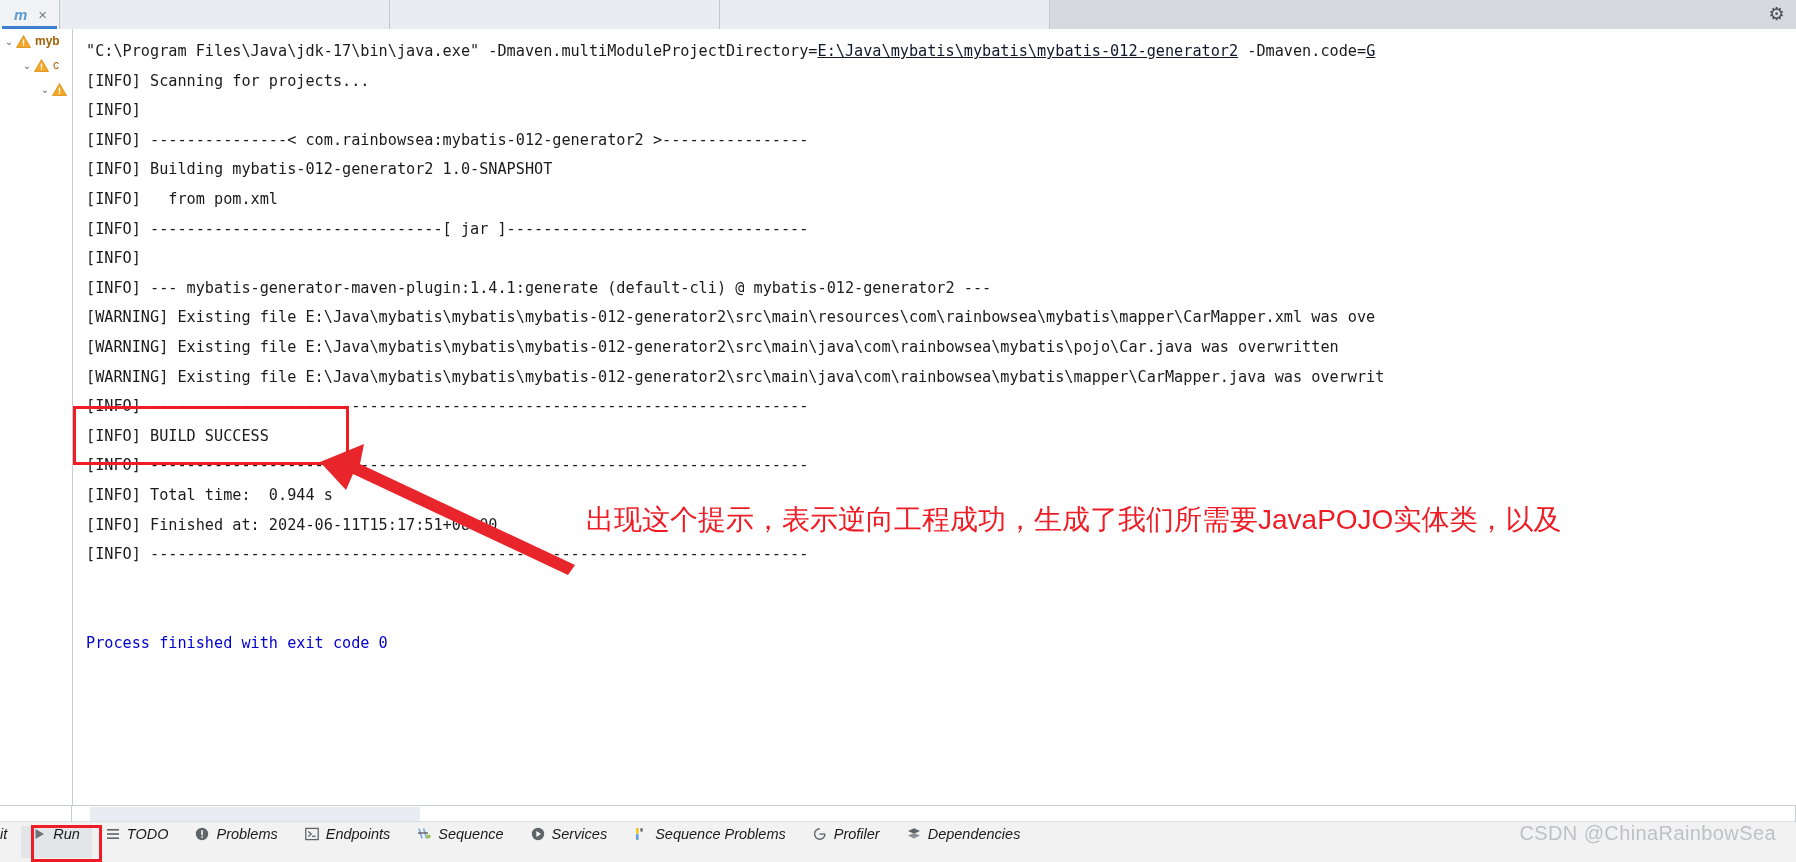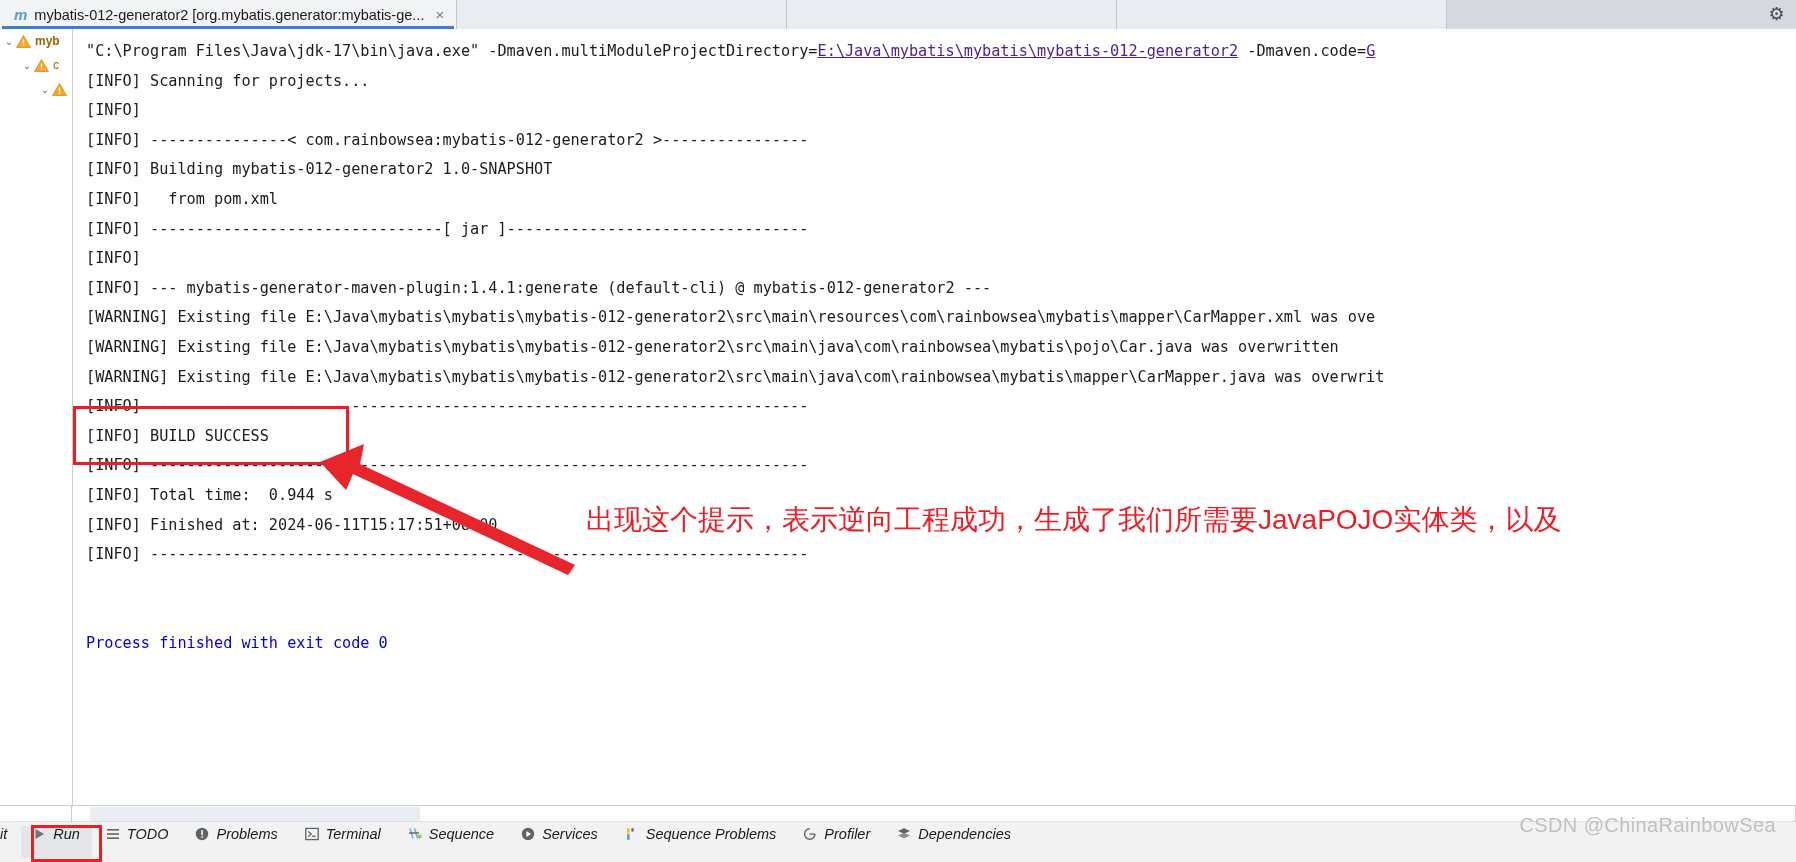--- a/index.html
+++ b/index.html
@@ -131,21 +131,21 @@
   .cline {
     font-family: "DejaVu Sans Mono", "Liberation Mono", monospace;
     font-size: 15.2px;
     line-height: 29.6px;
     white-space: pre;
     color: #1b1b1b;
     letter-spacing: 0px;
   }
   .cline.link-line { color: #1b1b1b; }
   .lnk {
-    color: #4c1d95;
+    color: #0f172a;
     text-decoration: underline;
   }
   .blue { color: #0000cf; }
   .cline.spacer { color: transparent; }
 
   
   .anno-box {
     position: absolute;
     left: 73px; top: 406px;
     width: 276px; height: 59px;
@@ -230,42 +230,41 @@
   }
   .ti-icon {
     display: inline-flex;
     align-items: center;
     justify-content: center;
     width: 16px; height: 16px;
     flex: 0 0 auto;
   }
   .watermark {
     position: absolute;
-    right: 20px; top: 8px;
+    right: 20px; top: 16px;
     color: #bfc1c4;
     font-size: 20px;
     letter-spacing: 0.4px;
     white-space: nowrap;
   }
   .sb-right-edge {
     position: absolute;
     right: 0; top: 0;
     width: 1px; height: 16px;
     background: #c9cdd2;
   }
 </style>
 </head>
 <body>
 
 <div id="app">
 
   <div class="tabbar">
     <div class="tab active">
       <span class="tab-icon">m</span>
-      <span>mybatis-012-generator2 [org.mybatis.generator:mybatis-ge...</span>
       <span class="tab-close">×</span>
     </div>
     <div class="tab blank"></div>
     <div class="tab blank"></div>
     <div class="tab blank"></div>
     <div class="settings-gear">⚙</div>
   </div>
 
   <div class="tree">
     <div class="tree-row" style="padding-left:2px;">
@@ -381,21 +380,21 @@
           <span>Problems</span>
         </div>
         <div class="tool-item">
           <span class="ti-icon">
             <svg width="14" height="14" viewBox="0 0 14 14">
               <rect x="0.8" y="1.4" width="12.4" height="11.2" fill="none" stroke="#5f6469" stroke-width="1.3"></rect>
               <polyline points="3.4,4.6 6.2,7 3.4,9.4" fill="none" stroke="#5f6469" stroke-width="1.3"></polyline>
               <rect x="7" y="8.6" width="3.6" height="1.3" fill="#5f6469"></rect>
             </svg>
           </span>
-          <span>Terminal</span>
+          <span>Endpoints</span>
         </div>
         <div class="tool-item">
           <span class="ti-icon">
             <svg width="14" height="14" viewBox="0 0 14 14">
               <path d="M2 1.5 L5 11.5" stroke="#7ea9d8" stroke-width="1.6" fill="none"></path>
               <path d="M6.6 1.5 L9.6 11.5" stroke="#7ea9d8" stroke-width="1.6" fill="none"></path>
               <path d="M1 6 L11 6" stroke="#5f6469" stroke-width="1.4"></path>
               <circle cx="11.6" cy="9.4" r="2" fill="#9bc24a"></circle>
             </svg>
           </span>

